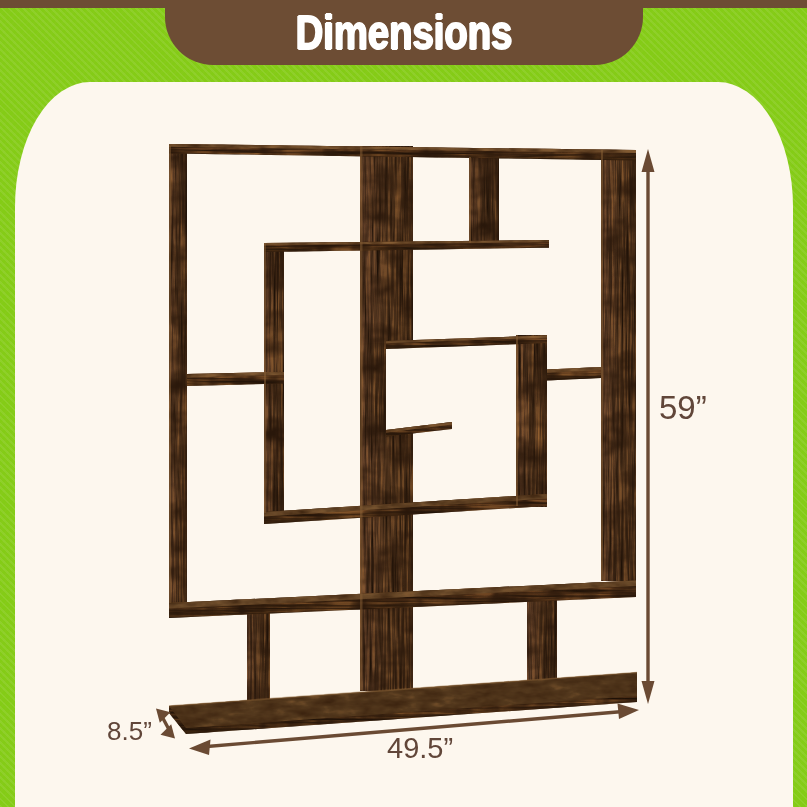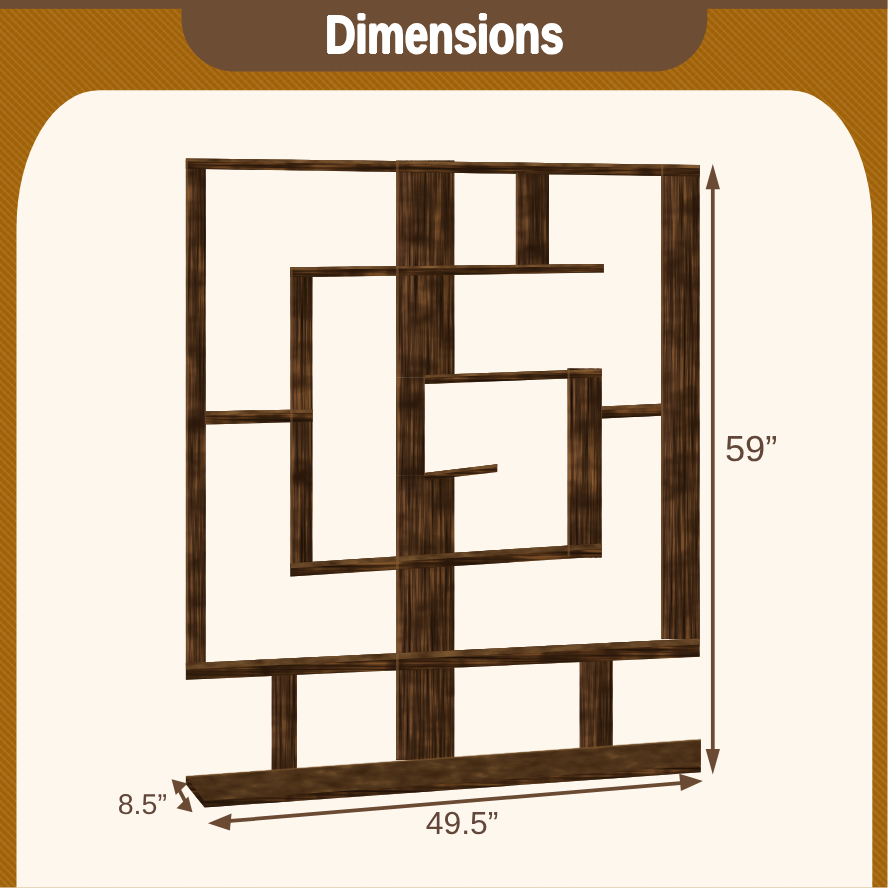--- a/index.html
+++ b/index.html
@@ -1,16 +1,16 @@
 <!DOCTYPE html>
 <html><head>
 <meta charset="utf-8">
 <style>
   html,body{margin:0;padding:0;}
-  #stage{position:relative;width:807px;height:807px;overflow:hidden;background:#a16207;font-family:"Liberation Sans",sans-serif;}
+  #stage{position:relative;width:807px;height:807px;overflow:hidden;background:#84cc16;font-family:"Liberation Sans",sans-serif;}
   .bgtex{position:absolute;left:0;top:0;width:807px;height:807px;
     background-image:repeating-linear-gradient(45deg,rgba(255,255,255,.08) 0 2px,rgba(0,0,0,0) 2px 5px),
                      repeating-linear-gradient(-45deg,rgba(201,170,130,.04) 0 2px,rgba(0,0,0,0) 2px 5px);}
   .card{position:absolute;left:15px;top:82px;width:778px;height:760px;background:#fdf7ee;border-top-left-radius:75px 125px;border-top-right-radius:75px 125px;}
   .topstrip{position:absolute;left:0;top:0;width:807px;height:8px;background:#6d4d34;}
   .banner{position:absolute;left:165px;top:0;width:478px;height:65px;background:#6d4d34;border-radius:0 0 48px 48px;}
   .banner .t{position:absolute;left:0;right:0;top:4px;text-align:center;color:#fff;
     font-size:49px;font-weight:bold;letter-spacing:0px;
     transform:scaleX(0.78);transform-origin:50% 50%;
     text-shadow:1.2px 0 #fff,-1.2px 0 #fff,0 0.8px #fff,0 -0.8px #fff;}

